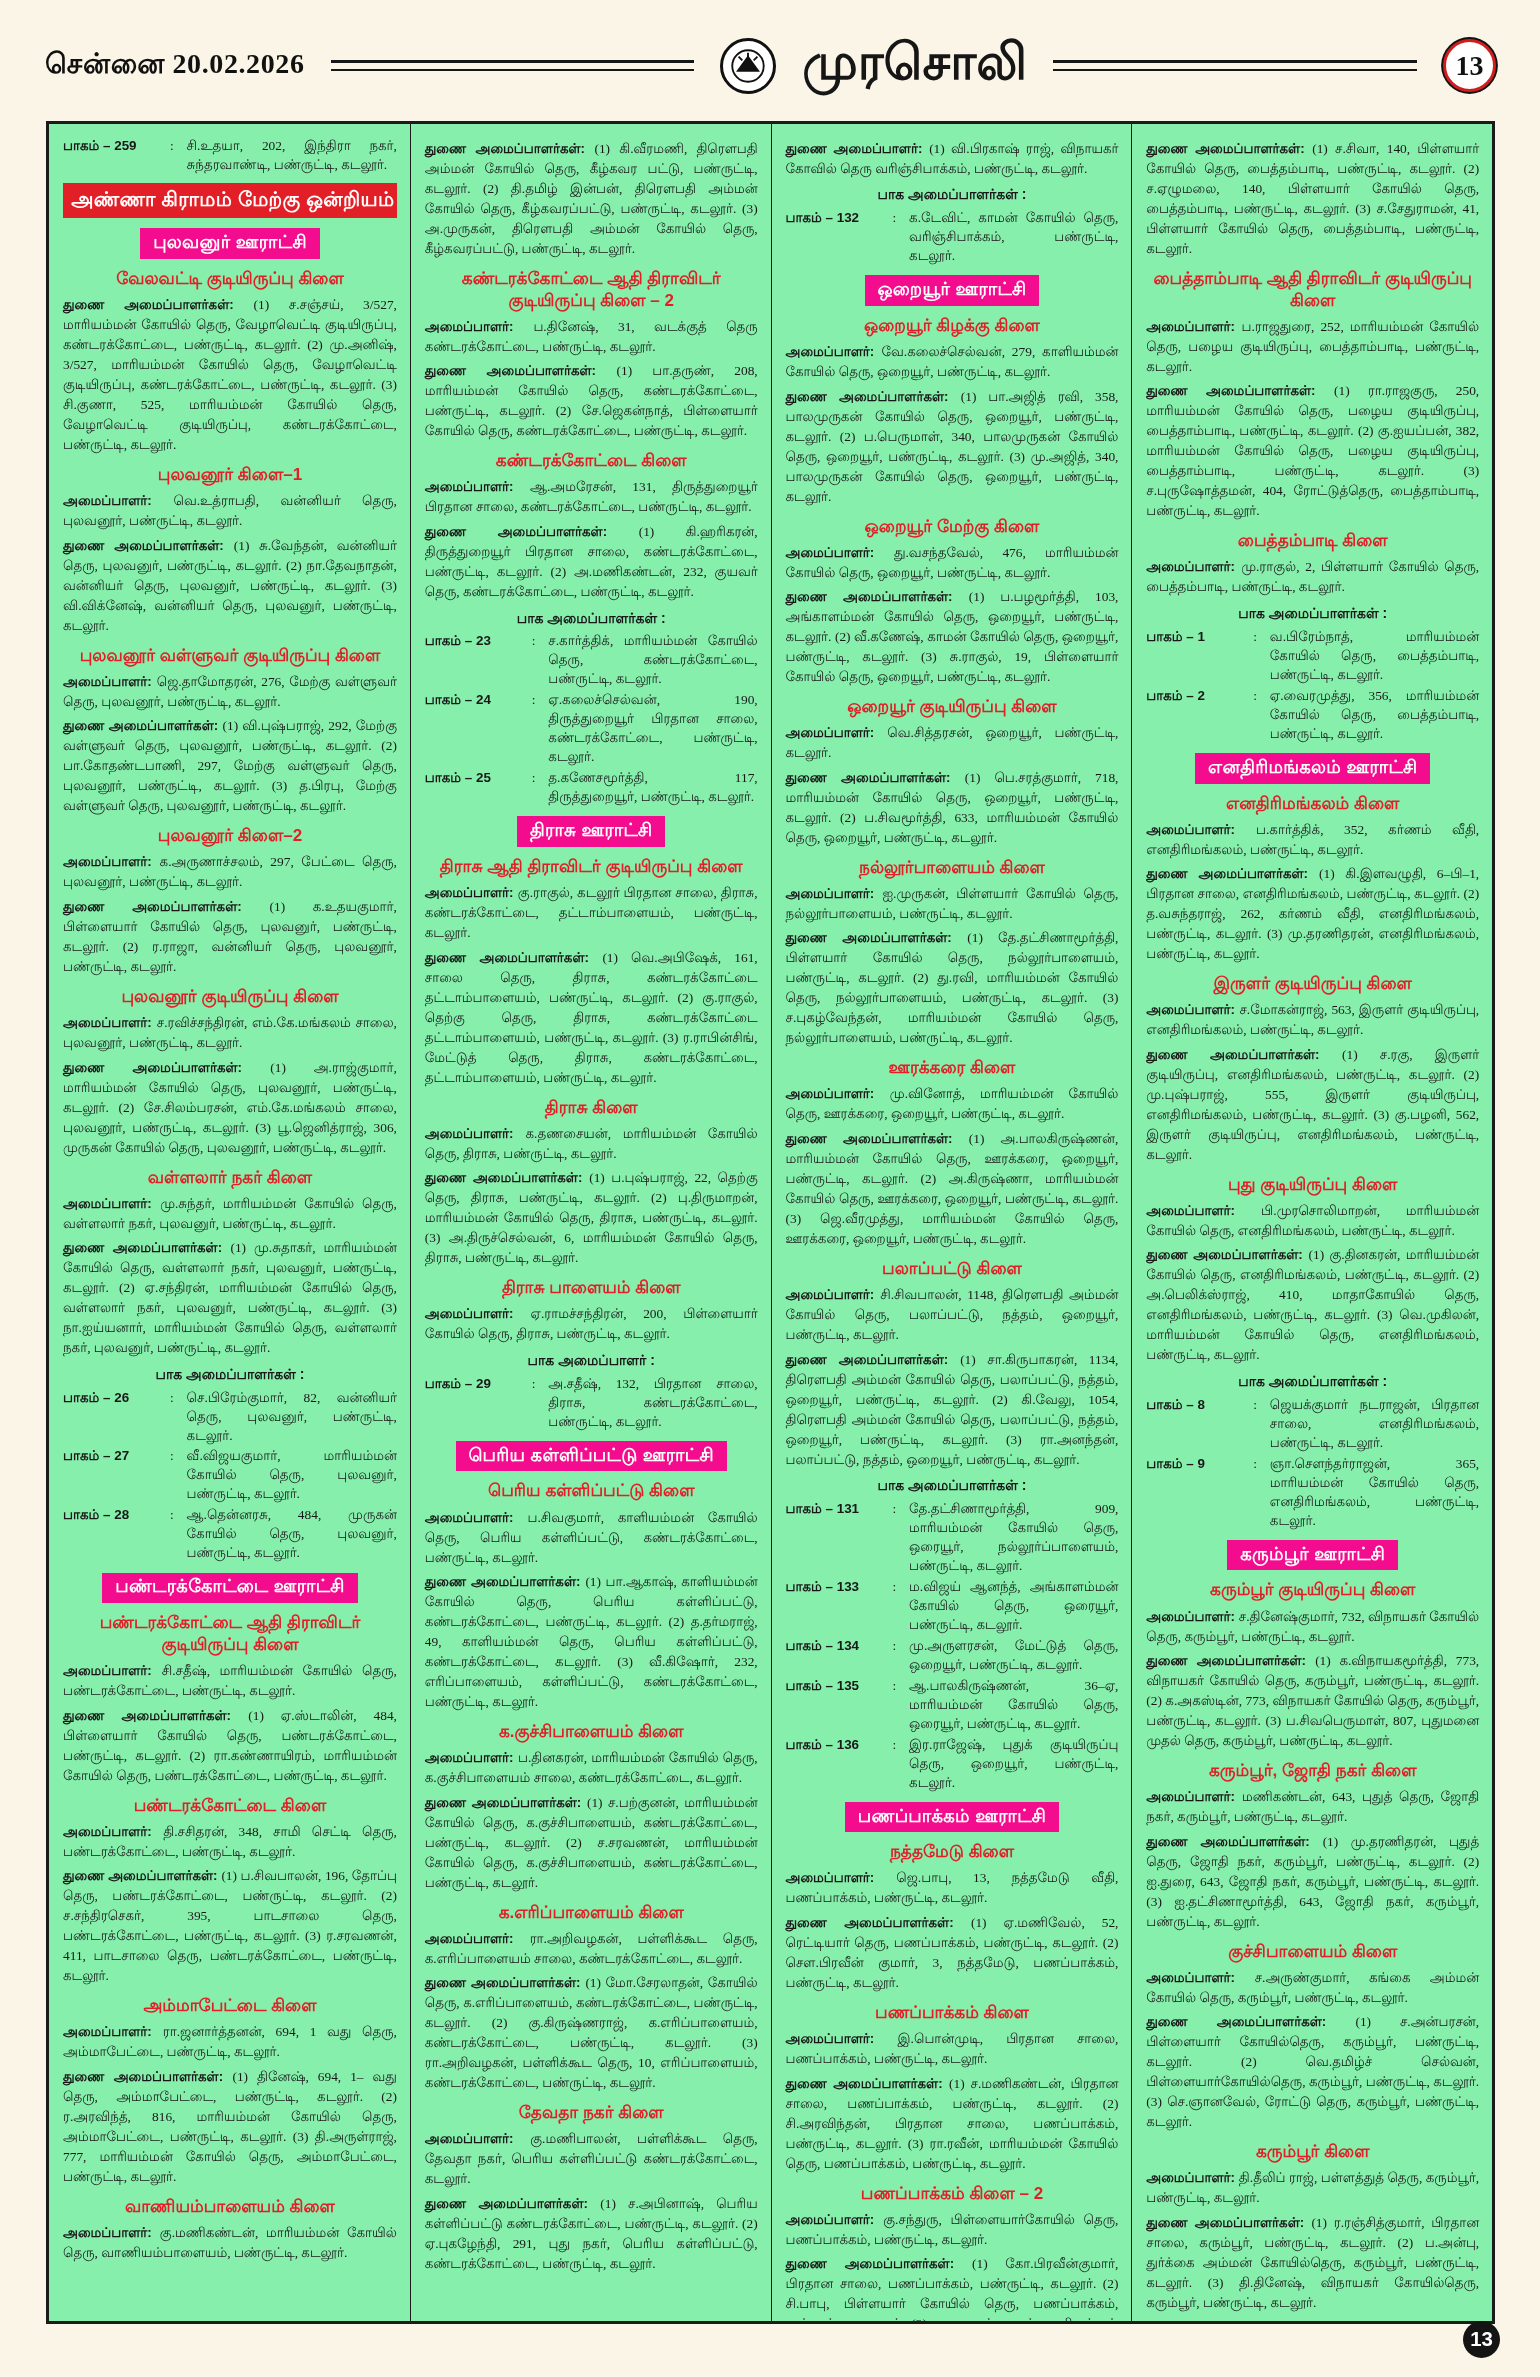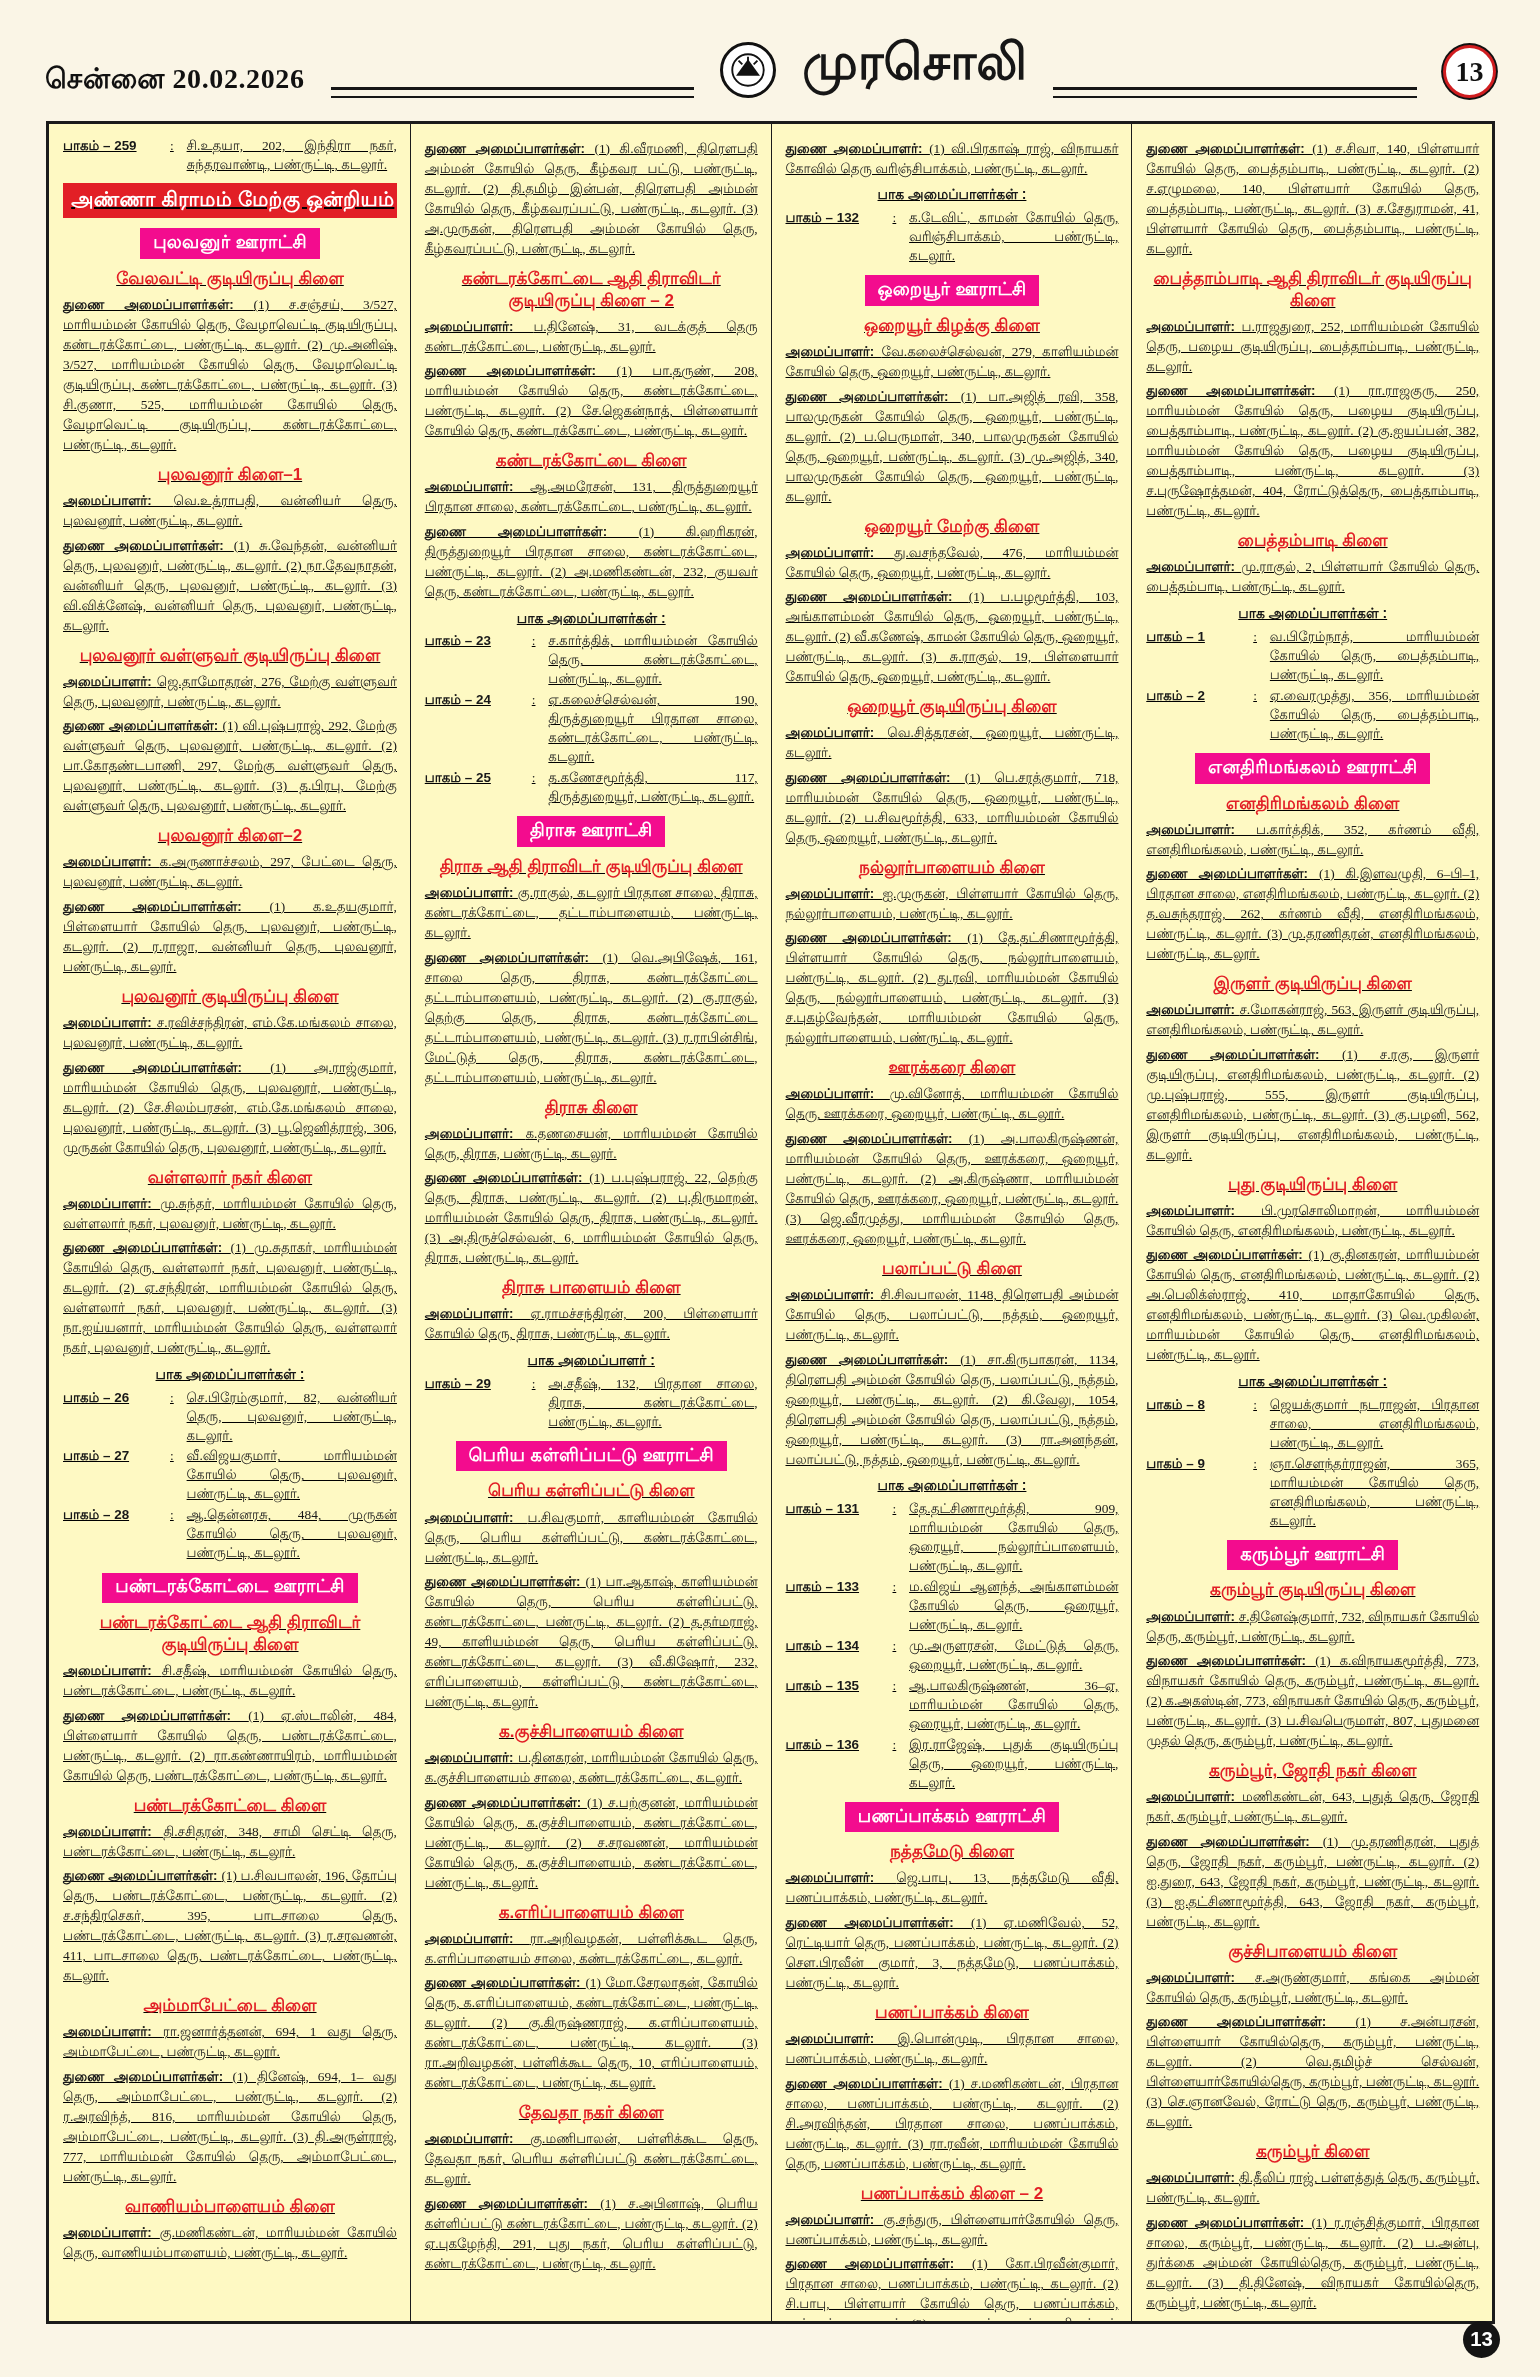--- a/index.html
+++ b/index.html
@@ -1,26 +1,26 @@
 <!DOCTYPE html>
 <html style="font-size:10.2px"><head>
 <meta charset="utf-8">
 <style>
   html,body{margin:0;padding:0;}
   body{background:#e9e4d4;font-family:"Liberation Serif","DejaVu Serif",serif;}
   .page{width:1541px;height:2377px;background:#faf5e6;position:relative;margin:0 auto;overflow:hidden;}
   
-  .hdr{display:flex;align-items:flex-end;gap:26px;padding:33px 45px 6.4px 45px;}
+  .hdr{display:flex;align-items:center;gap:26px;padding:33px 45px 6.4px 45px;}
   .hdr-date{font-weight:bold;font-size:28px;color:#111;white-space:nowrap;letter-spacing:0.6px;}
   .hdr-rule{flex:1;height:6.4px;border-top:3.2px solid #161616;border-bottom:2.6px solid #161616;}
   .logo-circle{width:50px;height:50px;border-radius:50%;border:3.2px solid #111;background:#fff;display:flex;align-items:center;justify-content:center;flex-shrink:0;}
   .masthead{font-weight:bold;font-size:50px;color:#161616;white-space:nowrap;}
   .pageno-circle{width:47px;height:47px;border-radius:50%;border:3.8px solid #d01d20;background:#fff;color:#111;display:flex;align-items:center;justify-content:center;font-weight:bold;font-size:28px;flex-shrink:0;box-shadow:0 0 0 1.9px #111;}
   
-  .sheet{margin:16.6px 46px 0 46px;border:3.2px solid #1b1b1b;background:#fef9c3;height:2197px;display:grid;grid-template-columns:repeat(4,1fr);overflow:hidden;text-decoration:underline;}
+  .sheet{margin:16.6px 46px 0 46px;border:3.2px solid #1b1b1b;background:#86efac;height:2197px;display:grid;grid-template-columns:repeat(4,1fr);overflow:hidden;}
   .col{padding:10.2px 12.8px 12.8px 14px;overflow:hidden;}
   .col + .col{border-left:1.9px solid #1b1b1b;}
   .col, .col *{color:#181818;}
   .para{font-size:13.4px;line-height:20px;text-align:justify;margin:4.5px 0;}
   .para b{font-family:"Liberation Sans","DejaVu Sans",sans-serif;font-size:13.4px;}
   .union-banner{background:#e21f26;color:#fff;font-family:"Liberation Sans",sans-serif;font-weight:bold;font-size:20px;text-align:right;padding:5.1px 2.6px;margin:9px 0 6.4px 0;}
   .union-banner, .panchayat-box{letter-spacing:0.3px;}
   .panchayat-row{text-align:center;margin:10.2px 0 5.1px 0;}
   .panchayat-box{display:inline-block;background:#f30c8e;color:#fff;font-family:"Liberation Sans",sans-serif;font-weight:bold;font-size:18px;padding:3.8px 12.8px;}
   .branch-heading{color:#e21f26;font-family:"Liberation Sans",sans-serif;font-weight:bold;font-size:17px;text-align:center;line-height:22px;margin:9px 0 5.1px 0;}

